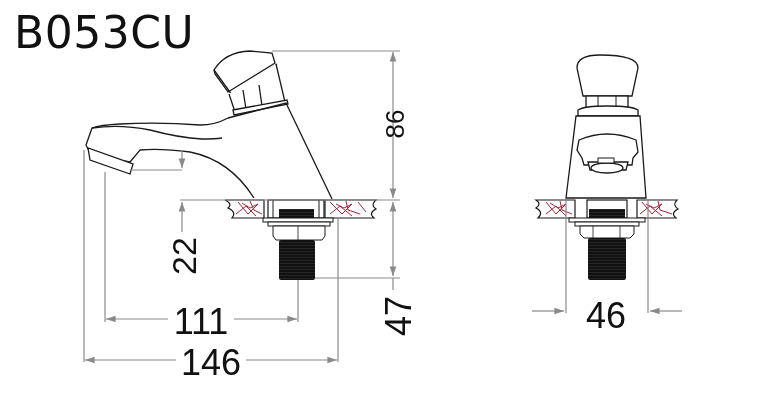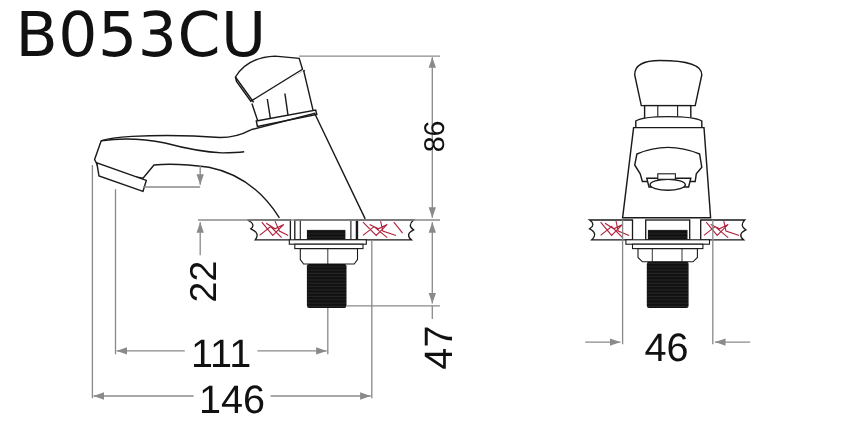--- a/index.html
+++ b/index.html
@@ -1,17 +1,17 @@
 <!DOCTYPE html>
 <html><head>
   <meta charset="utf-8">
   <style>
     html, body { margin: 0; padding: 0; background: #ffffff; }
     body { width: 768px; height: 404px; overflow: hidden; position: relative; font-family: "DejaVu Sans", sans-serif; }
-    .title { position: absolute; left: 14px; top: 8px; font-size: 56px; font-weight: 500; color: #111; letter-spacing: 0.5px; line-height: 50px; }
+    .title { position: absolute; left: 14px; top: 8px; font-size: 44px; font-weight: 500; color: #111; letter-spacing: 0.5px; line-height: 50px; }
     svg.drawing { position: absolute; left: 0; top: 0; }
     .dimtext { font-family: "Liberation Sans", sans-serif; fill: #111; }
   </style>
 </head>
 <body>
 
 <div class="title">B053CU</div>
 
 <svg class="drawing" width="768" height="404" viewBox="0 0 768 404" xmlns="http://www.w3.org/2000/svg">
   <defs>

